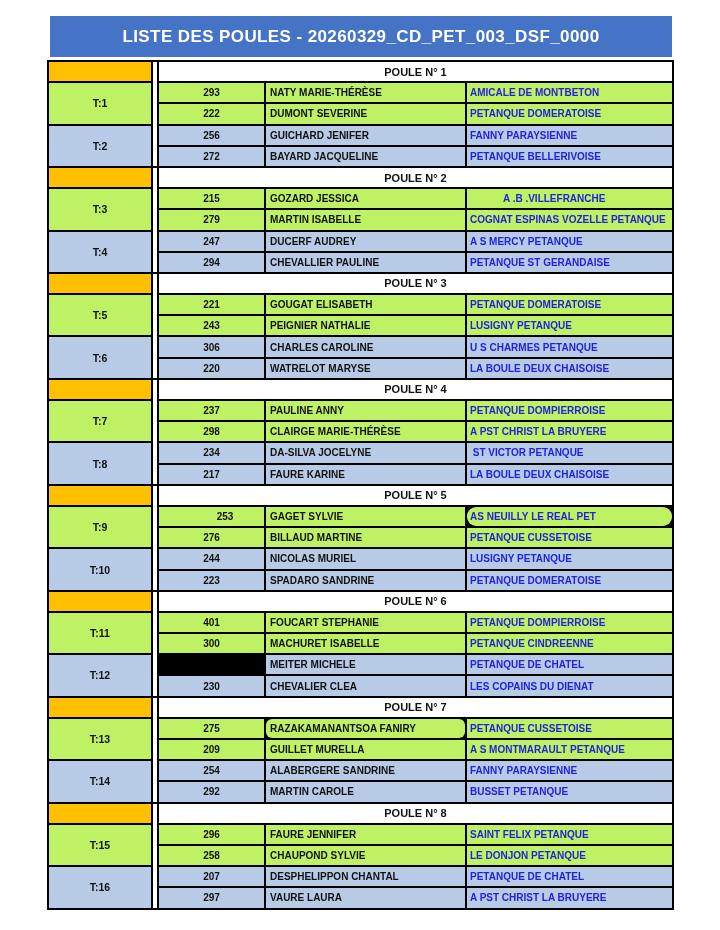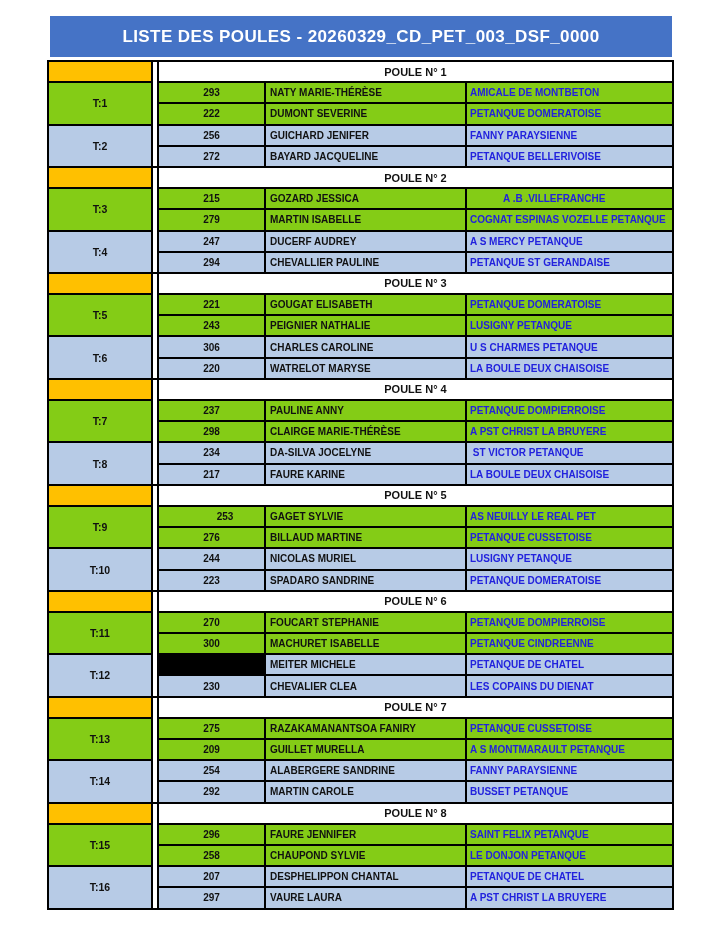--- a/index.html
+++ b/index.html
@@ -21,21 +21,21 @@
     display:grid;
     grid-template-columns:102px 4px 105px 199px 205px;
     grid-template-rows:repeat(5,19.2px);
     gap:2px;background:#000000;
   }
   .cell{display:flex;align-items:center;font-weight:bold;color:#111111;overflow:hidden;}
   .corner{grid-column:1;grid-row:1;background:#ffc000;}
   .gutter{grid-column:2;grid-row:1/6;background:#ffffff;}
   .pool-header{grid-column:3/6;grid-row:1;background:#ffffff;justify-content:center;font-size:11px;}
   .team-cell{grid-column:1;justify-content:center;font-size:10.5px;}
-  .team-a{background:#84cc16;}
+  .team-a{background:#bef264;}
   .team-b{background:#b7cbe6;}
   .num-cell{grid-column:3;justify-content:center;font-size:10px;}
   .name-cell{grid-column:4;padding-left:4px;font-size:10px;white-space:pre;}
   .club-cell{grid-column:5;padding-left:3px;font-size:10px;color:#2222dd;white-space:pre;}
 </style>
 </head>
 <body>
 
 <div class="page">
   <div class="title-bar">
@@ -118,58 +118,58 @@
         <div class="cell name-cell team-b" style="grid-row: 5;">FAURE KARINE</div>
         <div class="cell club-cell team-b" style="grid-row: 5;">LA BOULE DEUX CHAISOISE</div>
       </div>
       <div class="pool">
         <div class="cell corner"></div>
         <div class="cell gutter"></div>
         <div class="cell pool-header">POULE N° 5</div>
         <div class="cell team-cell team-a" style="grid-row: 2 / 4;">T:9</div>
         <div class="cell num-cell team-a" style="grid-row: 2; padding-left: 27px;">253</div>
         <div class="cell name-cell team-a" style="grid-row: 2;">GAGET SYLVIE</div>
-        <div class="cell club-cell team-a" style="grid-row: 2;">AS NEUILLY LE REAL PET</div>
+        <div class="cell club-cell team-a" style="grid-row: 2; border-radius: 9px;">AS NEUILLY LE REAL PET</div>
         <div class="cell num-cell team-a" style="grid-row: 3;">276</div>
         <div class="cell name-cell team-a" style="grid-row: 3;">BILLAUD MARTINE</div>
         <div class="cell club-cell team-a" style="grid-row: 3;">PETANQUE CUSSETOISE</div>
         <div class="cell team-cell team-b" style="grid-row: 4 / 6;">T:10</div>
         <div class="cell num-cell team-b" style="grid-row: 4;">244</div>
         <div class="cell name-cell team-b" style="grid-row: 4;">NICOLAS MURIEL</div>
         <div class="cell club-cell team-b" style="grid-row: 4;">LUSIGNY PETANQUE</div>
         <div class="cell num-cell team-b" style="grid-row: 5;">223</div>
         <div class="cell name-cell team-b" style="grid-row: 5;">SPADARO SANDRINE</div>
         <div class="cell club-cell team-b" style="grid-row: 5;">PETANQUE DOMERATOISE</div>
       </div>
       <div class="pool">
         <div class="cell corner"></div>
         <div class="cell gutter"></div>
         <div class="cell pool-header">POULE N° 6</div>
         <div class="cell team-cell team-a" style="grid-row: 2 / 4;">T:11</div>
-        <div class="cell num-cell team-a" style="grid-row: 2;">270</div>
+        <div class="cell num-cell team-a" style="grid-row: 2;">401</div>
         <div class="cell name-cell team-a" style="grid-row: 2;">FOUCART STEPHANIE</div>
         <div class="cell club-cell team-a" style="grid-row: 2;">PETANQUE DOMPIERROISE</div>
         <div class="cell num-cell team-a" style="grid-row: 3;">300</div>
         <div class="cell name-cell team-a" style="grid-row: 3;">MACHURET ISABELLE</div>
         <div class="cell club-cell team-a" style="grid-row: 3;">PETANQUE CINDREENNE</div>
         <div class="cell team-cell team-b" style="grid-row: 4 / 6;">T:12</div>
         <div class="cell num-cell team-b" style="grid-row: 4; margin-top: 24px;">205</div>
         <div class="cell name-cell team-b" style="grid-row: 4;">MEITER MICHELE</div>
         <div class="cell club-cell team-b" style="grid-row: 4;">PETANQUE DE CHATEL</div>
         <div class="cell num-cell team-b" style="grid-row: 5;">230</div>
         <div class="cell name-cell team-b" style="grid-row: 5;">CHEVALIER CLEA</div>
         <div class="cell club-cell team-b" style="grid-row: 5;">LES COPAINS DU DIENAT</div>
       </div>
       <div class="pool">
         <div class="cell corner"></div>
         <div class="cell gutter"></div>
         <div class="cell pool-header">POULE N° 7</div>
         <div class="cell team-cell team-a" style="grid-row: 2 / 4;">T:13</div>
         <div class="cell num-cell team-a" style="grid-row: 2;">275</div>
-        <div class="cell name-cell team-a" style="grid-row: 2;">RAZAKAMANANTSOA FANIRY</div>
+        <div class="cell name-cell team-a" style="grid-row: 2; border-radius: 6px;">RAZAKAMANANTSOA FANIRY</div>
         <div class="cell club-cell team-a" style="grid-row: 2;">PETANQUE CUSSETOISE</div>
         <div class="cell num-cell team-a" style="grid-row: 3;">209</div>
         <div class="cell name-cell team-a" style="grid-row: 3;">GUILLET MURELLA</div>
         <div class="cell club-cell team-a" style="grid-row: 3;">A S MONTMARAULT PETANQUE</div>
         <div class="cell team-cell team-b" style="grid-row: 4 / 6;">T:14</div>
         <div class="cell num-cell team-b" style="grid-row: 4;">254</div>
         <div class="cell name-cell team-b" style="grid-row: 4;">ALABERGERE SANDRINE</div>
         <div class="cell club-cell team-b" style="grid-row: 4;">FANNY PARAYSIENNE</div>
         <div class="cell num-cell team-b" style="grid-row: 5;">292</div>
         <div class="cell name-cell team-b" style="grid-row: 5;">MARTIN CAROLE</div>

